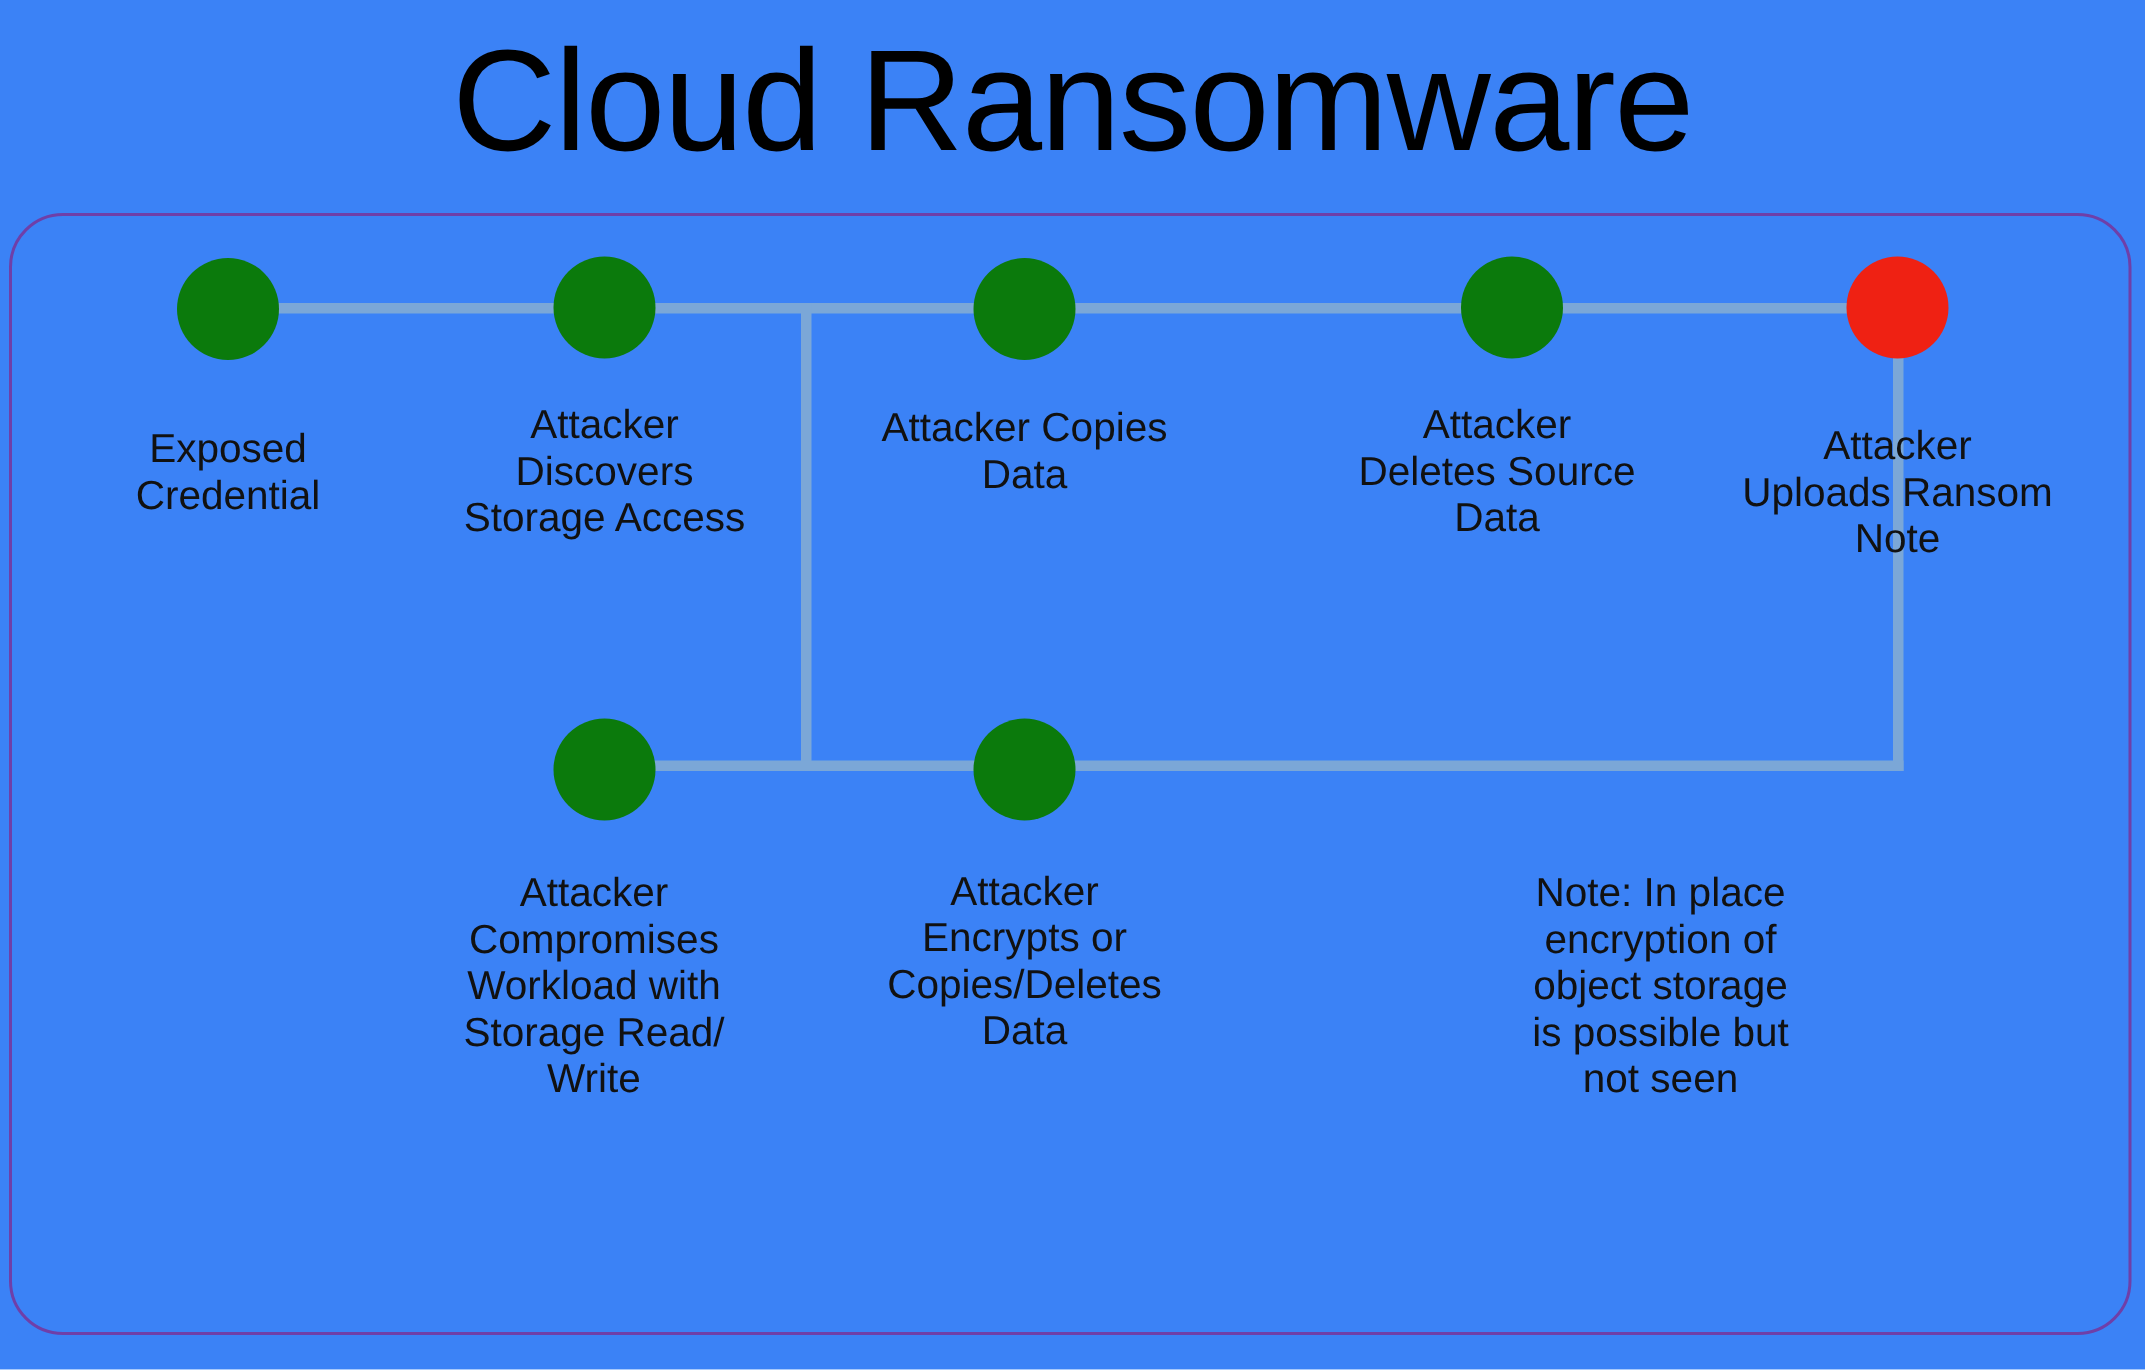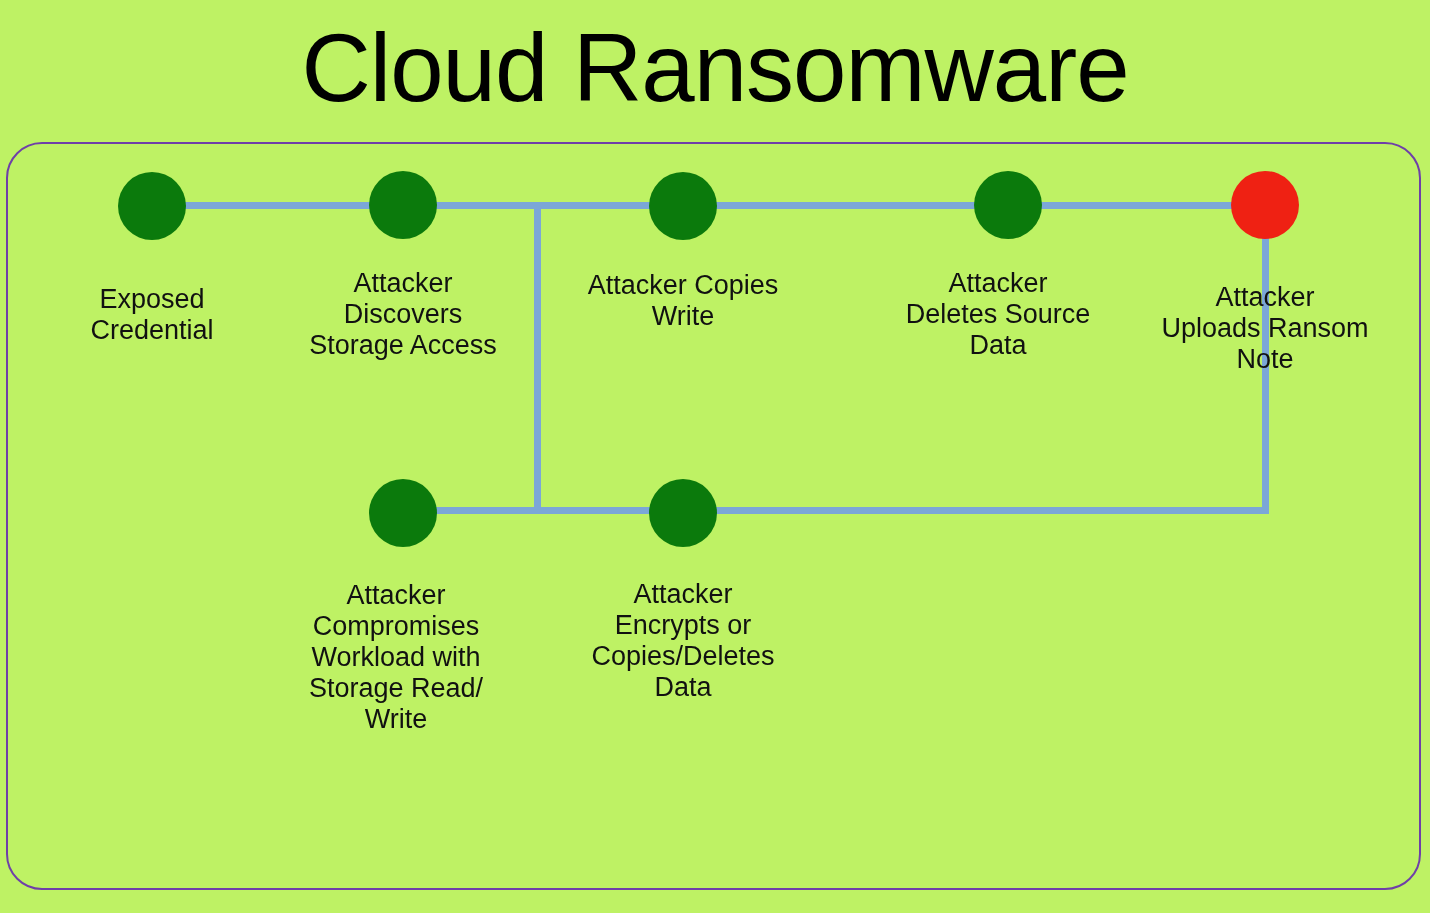--- a/index.html
+++ b/index.html
@@ -9,21 +9,21 @@
     background: #ffffff;
   }
   body {
     font-family: "Liberation Sans", sans-serif;
     -webkit-font-smoothing: antialiased;
   }
   #canvas {
     position: relative;
     width: 1430px;
     height: 913px;
-    background: #bef264;
+    background: #3b82f6;
     overflow: hidden;
     text-decoration: underline;
   }
 
   
   #title {
     position: absolute;
     left: 0;
     top: 8px;
     width: 1430px;
@@ -123,21 +123,21 @@
   <div class="node red" style="left:1231px; top:171px;"></div>
 
   <div class="node-label" style="left:22px; top:284px; width:260px;">Exposed
 Credential</div>
 
   <div class="node-label" style="left:273px; top:268px; width:260px;">Attacker
 Discovers
 Storage Access</div>
 
   <div class="node-label" style="left:553px; top:270px; width:260px;">Attacker Copies
-Write</div>
+Data</div>
 
   <div class="node-label" style="left:868px; top:268px; width:260px;">Attacker
 Deletes Source
 Data</div>
 
   <div class="node-label" style="left:1135px; top:282px; width:260px;">Attacker
 Uploads Ransom
 Note</div>
 
   <div class="node green" style="left:369px; top:479px;"></div>
@@ -147,14 +147,19 @@
 Compromises
 Workload with
 Storage Read/
 Write</div>
 
   <div class="node-label" style="left:553px; top:579px; width:260px;">Attacker
 Encrypts or
 Copies/Deletes
 Data</div>
 
+  <div class="note-block" style="left:977px; top:580px; width:260px;">Note: In place
+encryption of
+object storage
+is possible but
+not seen</div>
 
 </div>
 
 </body></html>

